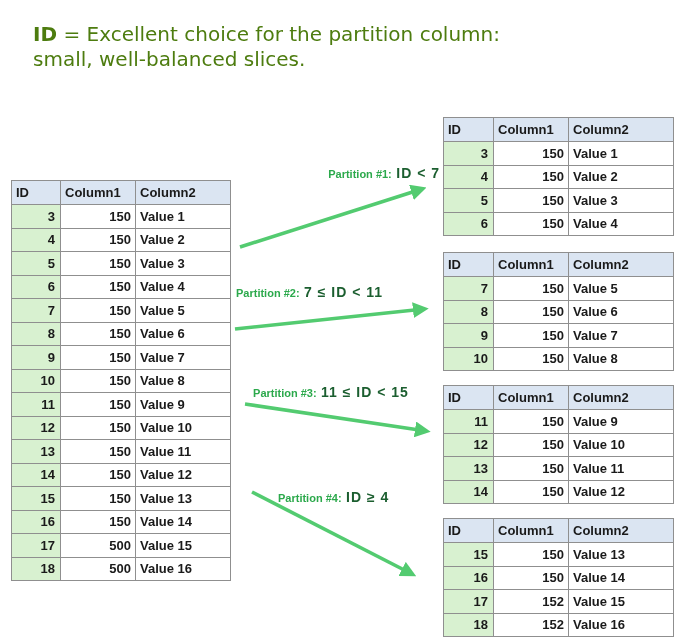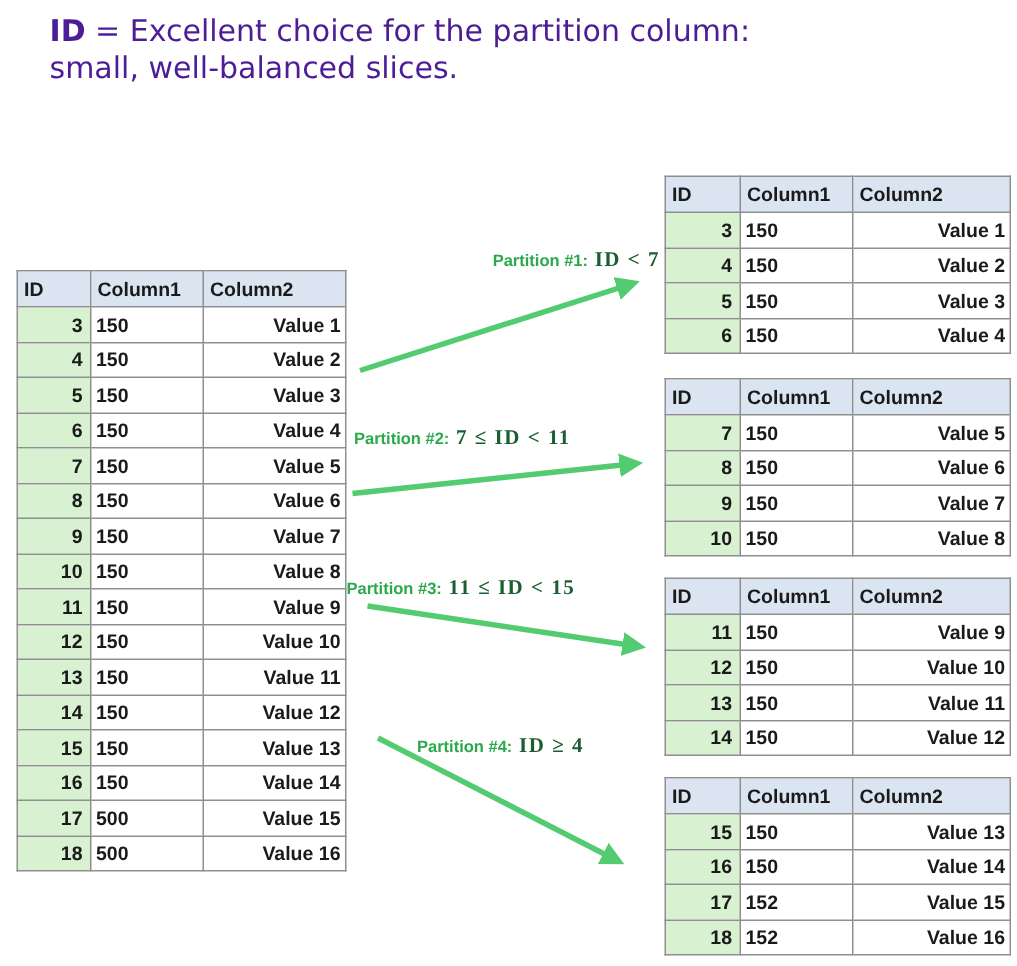--- a/index.html
+++ b/index.html
@@ -1,61 +1,61 @@
 <!DOCTYPE html>
 <html style="--label-green: #2ca94c; --cond-green: #1b5e2f; --arrow-green: #53cb70; --header-bg: #dbe5f2; --id-bg: #d8f1d0;"><head>
 <meta charset="utf-8">
 <style>
   html,body { margin:0; padding:0; }
   body {
     width:678px; height:644px; background:#ffffff; position:relative;
     font-family:"Liberation Sans", sans-serif; overflow:hidden;
   }
   .title {
-    position:absolute; left:33px; top:8px; width:480px;
-    font-size:20px; line-height:25px; color:#4c1d95;
+    position:absolute; left:33px; top:22px; width:480px;
+    font-size:20px; line-height:25px; color:#4d7c0f;
     font-family:"DejaVu Sans", sans-serif;
   }
   .title b { font-weight:700; }
 
   table.grid {
     position:absolute; border-collapse:collapse; table-layout:fixed;
     font-size:13px; font-weight:700; color:#1a1a1a;
     font-family:"Liberation Sans", sans-serif;
   }
   .grid th, .grid td {
     border:1px solid #8f8f8f; overflow:hidden; white-space:nowrap;
   }
   .grid th {
     background:var(--header-bg,#dbe5f2); text-align:left;
     height:23px; padding:0 2px 0 4px; font-size:13px;
   }
   .grid td { height:22.5px; padding:0 3px; background:#ffffff; }
   .grid td.id-cell   { background:var(--id-bg,#d8f1d0); text-align:right; padding-right:5px; }
-  .grid td.num-cell  { text-align:left; padding-right:4px;margin-top:36px; }
-  .grid td.text-cell { text-align:right;  padding-left:4px; }
+  .grid td.num-cell  { text-align:right; padding-right:4px;margin-top:36px; }
+  .grid td.text-cell { text-align:left;  padding-left:4px; }
 
   #source-table { left:11px;  top:180px; }
   #ptable-0 { left:443px; top:117px; }
   #ptable-1 { left:443px; top:252px; }
   #ptable-2 { left:443px; top:385px; }
   #ptable-3 { left:443px; top:518px; }
 
   .plabel { position:absolute; font-weight:700; line-height:21px; }
   .pname {
     color:var(--label-green,#2ca94c); font-size:11px;
     font-family:"Liberation Sans", sans-serif;
   }
   .pcond {
     color:var(--cond-green,#1b5e2f); font-size:14px; letter-spacing:1px;
-    font-family:Liberation Serif, serif;
+    font-family:Liberation Sans, sans-serif;
   }
   #plabel-0 { left:240px; top:162px; width:200px; text-align:right; white-space:nowrap; }
   #plabel-1 { left:236px; top:281px; width:195px; }
-  #plabel-2 { left:231px; top:381px; width:200px; }
+  #plabel-2 { left:231px; top:381px; width:200px;text-align:center; }
   #plabel-3 { left:278px; top:486px; white-space:nowrap; }
 
   svg.arrows { position:absolute; left:0; top:0; pointer-events:none; }
 </style>
 </head>
 <body>
 
 <div class="canvas">
 
   <div class="title"><b>ID</b><span> = Excellent choice for the partition column: small, well-balanced slices.</span></div>

